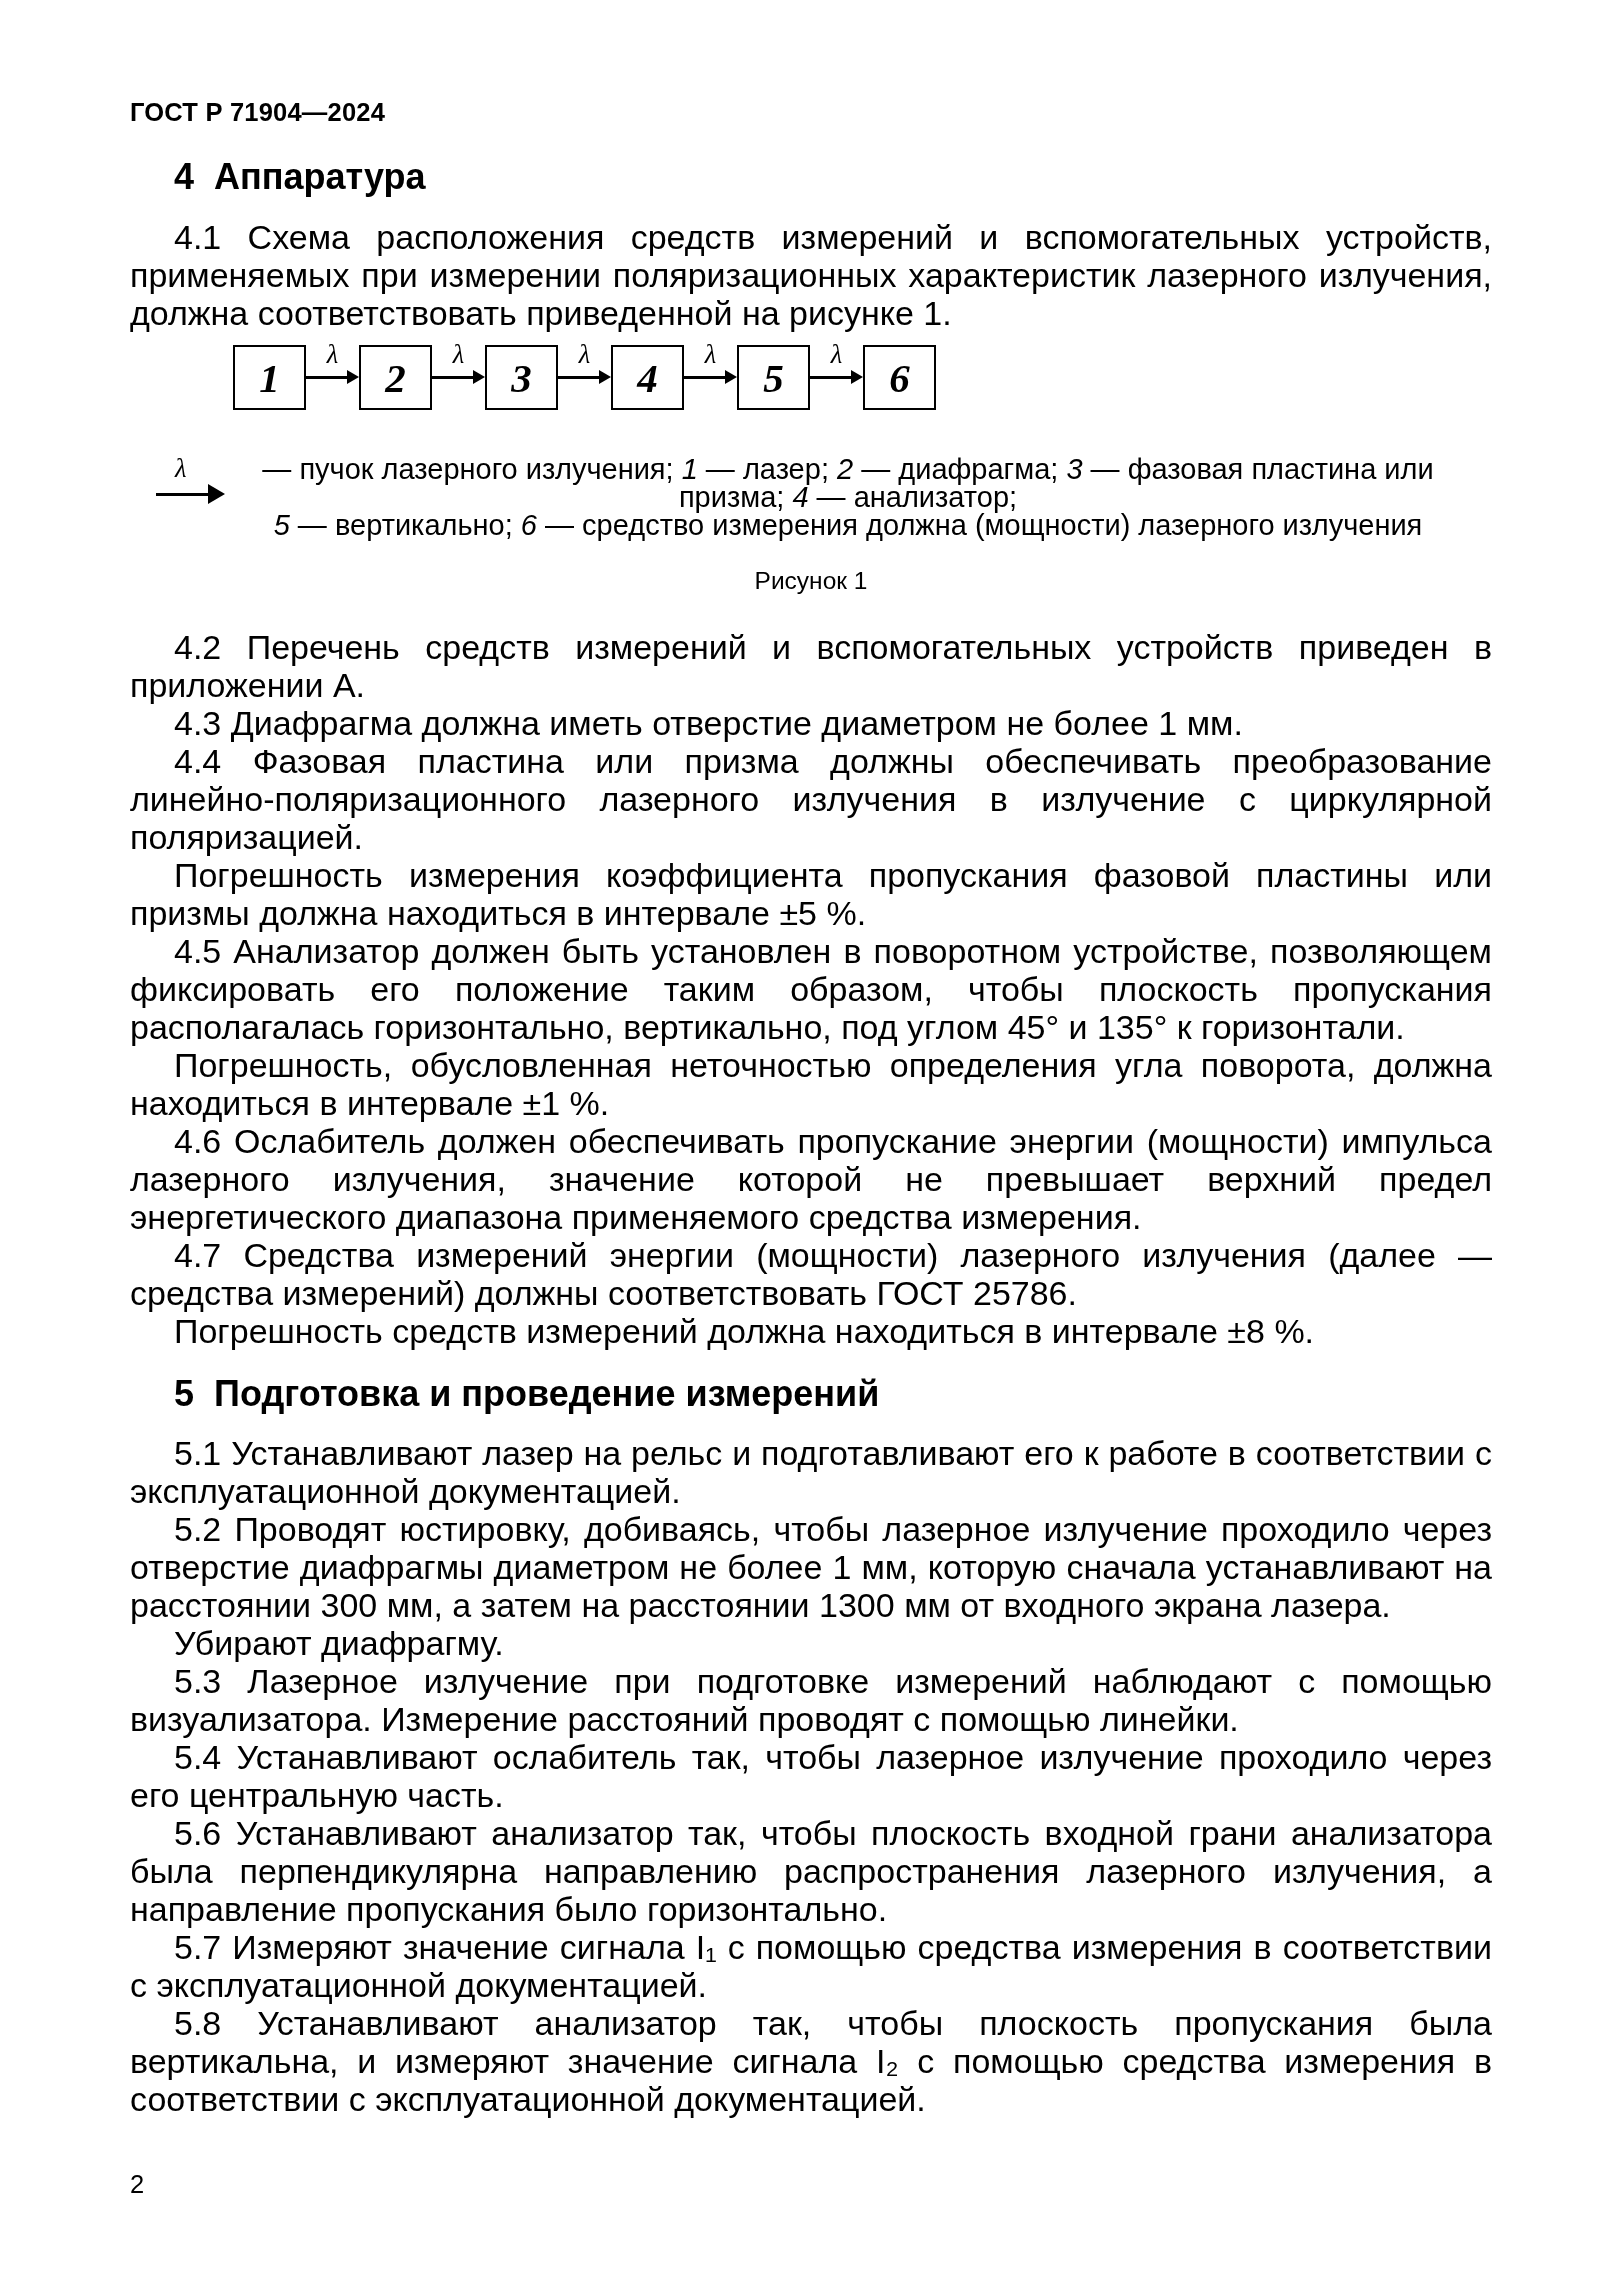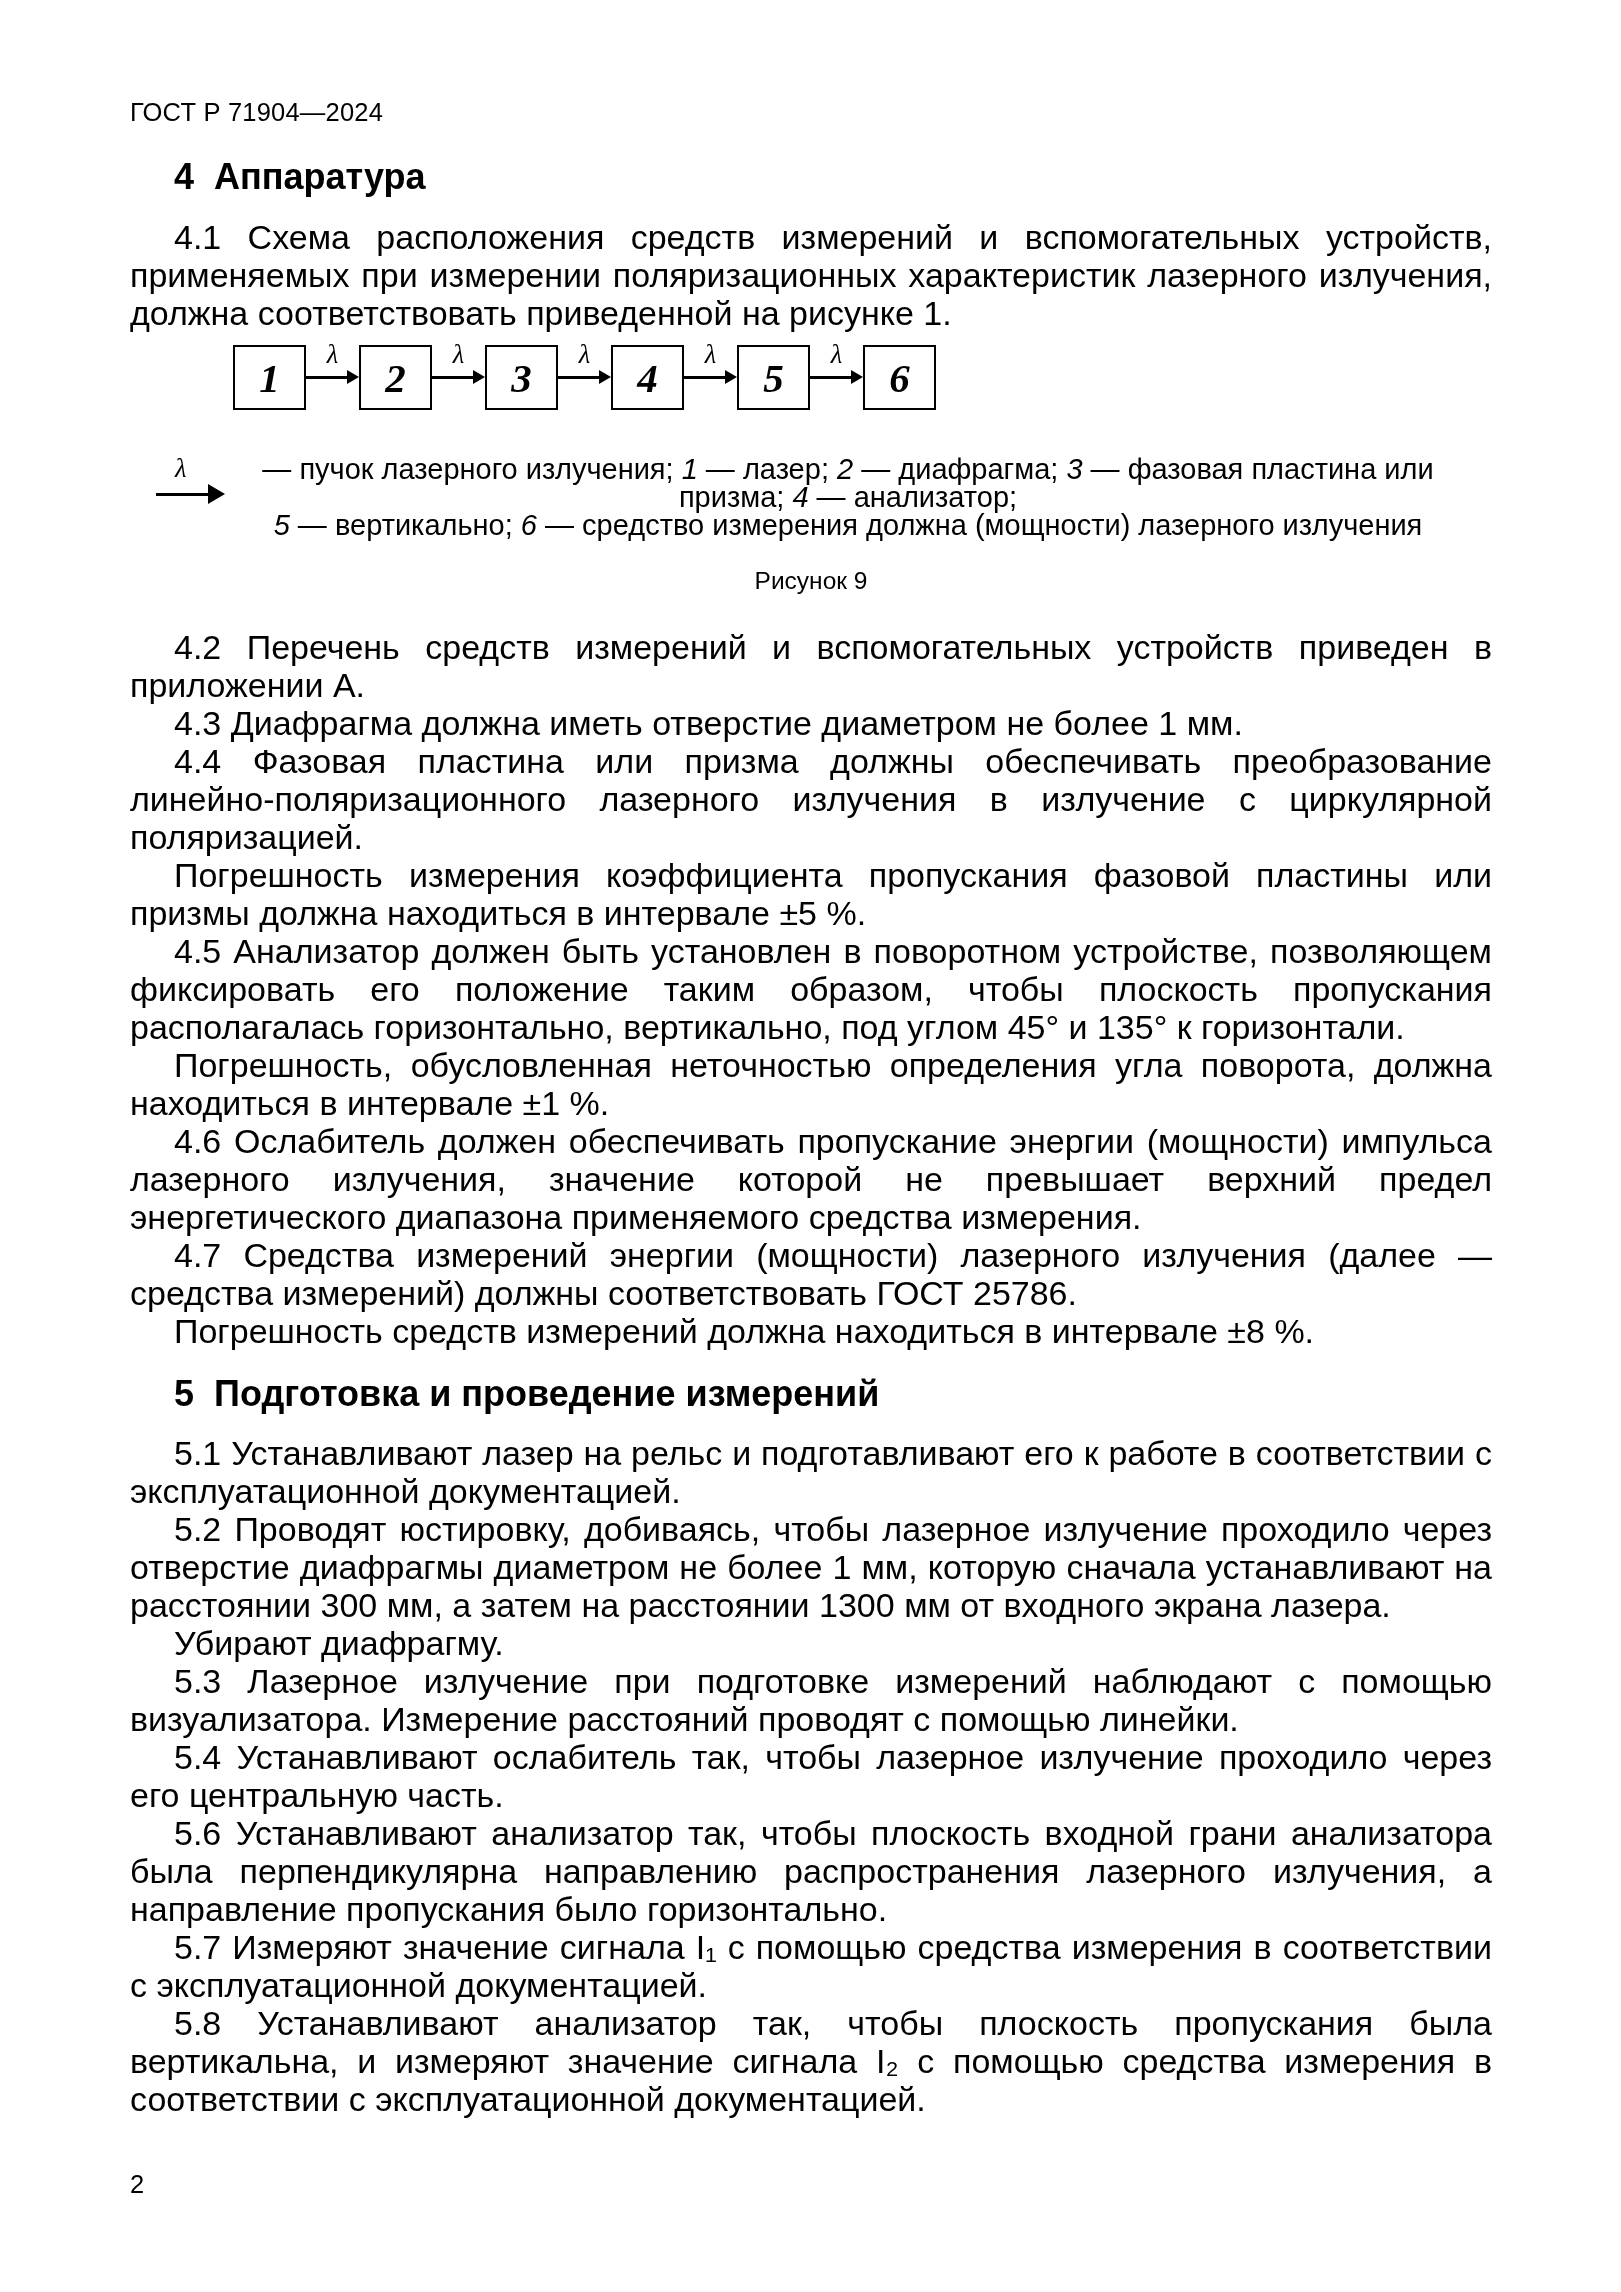--- a/index.html
+++ b/index.html
@@ -2,21 +2,21 @@
 <html lang="ru"><head>
 <meta charset="utf-8">
 <style>
   * { margin:0; padding:0; box-sizing:border-box; }
   html, body { background:#ffffff; }
   body { font-family:"Liberation Sans","DejaVu Sans",sans-serif; color:#000; }
 
   .page { position:relative; width:1621px; height:2293px; background:#ffffff; overflow:hidden; }
   .content { position:absolute; left:130px; top:98px; width:1362px; }
 
-  .doc-number { font-size:25.5px; font-weight:normal; letter-spacing:0.2px; }
+  .doc-number { font-size:25.5px; font-weight:bold; letter-spacing:0.2px; }
 
   h2.sec { font-size:36px; font-weight:bold; white-space:pre-wrap; margin:29px 0 19.6px 44px; }
   h2.sec5 { margin-top:23px; }
 
   p.body { font-size:34px; line-height:38px; text-align:justify; text-indent:44px;
            hyphens:auto; -webkit-hyphens:auto; }
 
   
   .figure { margin:13.7px 0 33px 0; }
 
@@ -113,21 +113,21 @@
             <div class="line"></div>
             <div class="head"></div>
           </div>
         </div>
         <div class="legend-text">
           <div><span>— пучок лазерного излучения; </span><span style="font-style: italic;">1</span><span> — лазер; </span><span style="font-style: italic;">2</span><span> — диафрагма; </span><span style="font-style: italic;">3</span><span> — фазовая пластина или призма; </span><span style="font-style: italic;">4</span><span> — анализатор;</span></div>
           <div><span style="font-style: italic;">5</span><span> — вертикально; </span><span style="font-style: italic;">6</span><span> — средство измерения должна (мощности) лазерного излучения</span></div>
         </div>
       </div>
 
-      <div class="caption">Рисунок 9</div>
+      <div class="caption">Рисунок 1</div>
     </div>
 
     <p class="body">4.2  Перечень средств измерений и вспомогательных устройств приведен в приложении А.</p>
     <p class="body">4.3  Диафрагма должна иметь отверстие диаметром не более 1 мм.</p>
     <p class="body">4.4  Фазовая пластина или призма должны обеспечивать преобразование линейно-поляризационного лазерного излучения в излучение с циркулярной поляризацией.</p>
     <p class="body">Погрешность измерения коэффициента пропускания фазовой пластины или призмы должна находиться в интервале ±5 %.</p>
     <p class="body">4.5  Анализатор должен быть установлен в поворотном устройстве, позволяющем фиксировать его положение таким образом, чтобы плоскость пропускания располагалась горизонтально, вертикально, под углом 45° и 135° к горизонтали.</p>
     <p class="body">Погрешность, обусловленная неточностью определения угла поворота, должна находиться в интервале ±1 %.</p>
     <p class="body">4.6  Ослабитель должен обеспечивать пропускание энергии (мощности) импульса лазерного излучения, значение которой не превышает верхний предел энергетического диапазона применяемого средства измерения.</p>
     <p class="body">4.7  Средства измерений энергии (мощности) лазерного излучения (далее — средства измерений) должны соответствовать ГОСТ 25786.</p>

